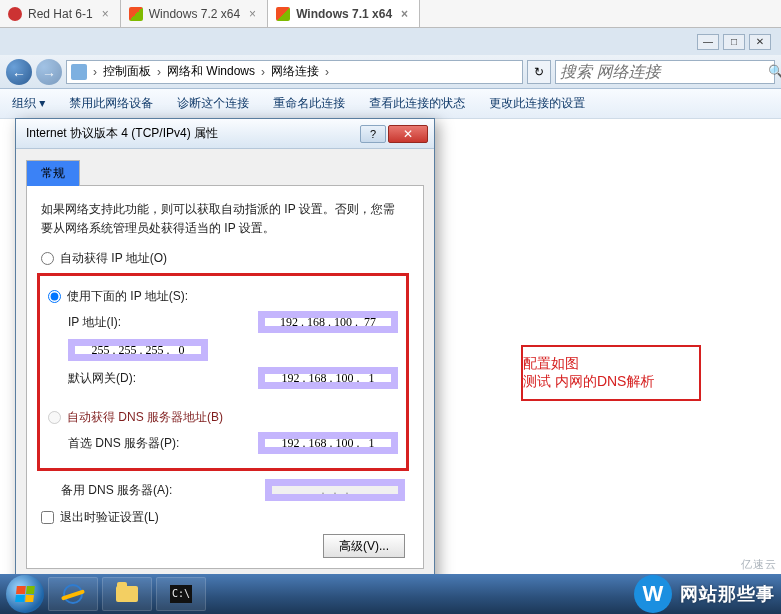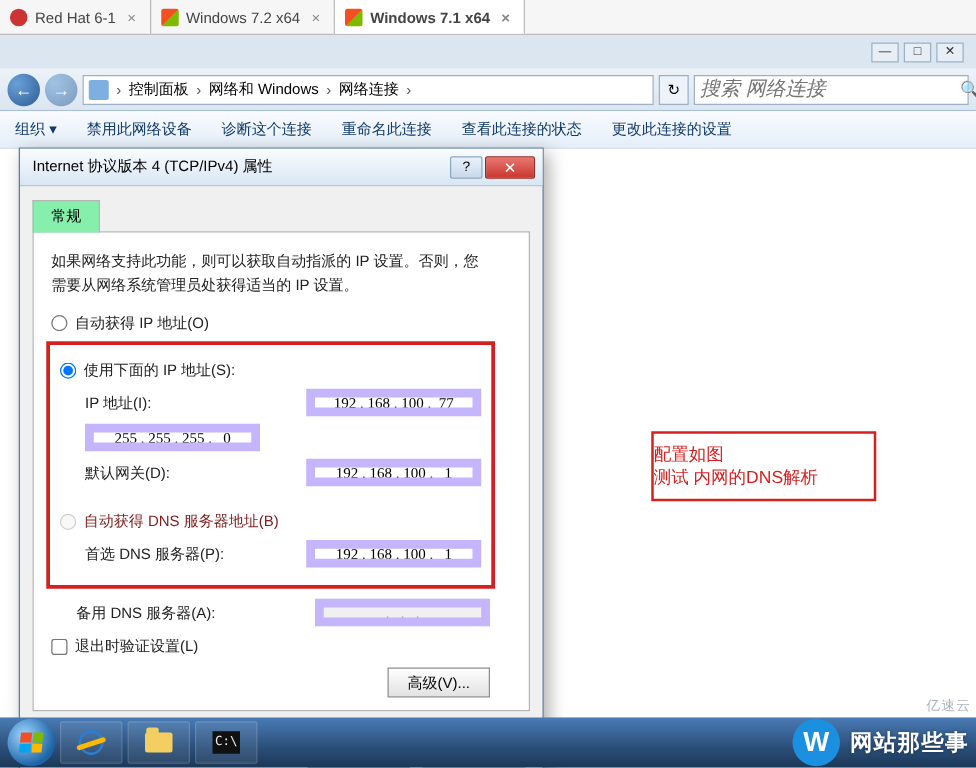--- a/index.html
+++ b/index.html
@@ -35,22 +35,22 @@
 
 .annobox { position: absolute; top: 290px; right: 80px; width: 180px; border: 2px solid #d62020; padding: 8px 0; font-size: 14px; color: #d62020; background: #fff; }
 
 
 .dialog { position: absolute; top: 118px; left: 15px; width: 420px; background: #f0f0f0; border: 1px solid #5a7ea0; box-shadow: 4px 4px 14px rgba(0,0,0,.35); }
 .dlg-title { height: 30px; background: linear-gradient(#fafcff,#d9e6f3); border-bottom: 1px solid #b5c7d9; display: flex; align-items: center; justify-content: space-between; padding: 0 6px 0 10px; font-size: 12px; }
 .dlg-title-btns { display: flex; gap: 2px; }
 .dlg-help { width: 26px; height: 18px; background: linear-gradient(#e9f1fa,#c8d9eb); border: 1px solid #8aa6c2; text-align: center; line-height: 16px; font-size: 11px; border-radius:2px;}
 .dlg-close { width: 40px; height: 18px; background: linear-gradient(#e97870,#c8372f); border: 1px solid #952820; color: #fff; text-align: center; line-height: 16px; font-size: 12px; border-radius:2px;}
 .dlg-tabs { padding: 10px 10px 0 10px; }
-.dlg-tab { display: inline-block; background: #86efac; border: 1px solid #b5b5b5; border-bottom: none; padding: 4px 14px; font-size: 12px; position: relative; top: 1px; }
-.dlg-body { margin: 0 10px 10px 10px; background: #fff; border: 1px solid #b5b5b5; padding: 14px 31px 10px 14px; font-size: 12px; color: #222; }
+.dlg-tab { display: inline-block; background: #3b82f6; border: 1px solid #b5b5b5; border-bottom: none; padding: 4px 14px; font-size: 12px; position: relative; top: 1px; }
+.dlg-body { margin: 0 10px 10px 10px; background: #fff; border: 1px solid #b5b5b5; padding: 14px 18px 10px 14px; font-size: 12px; color: #222; }
 .dlg-desc { line-height: 1.6; margin-bottom: 12px; }
 .radiorow, .fieldrow { display: flex; align-items: center; margin: 6px 0; }
 .radiorow input, .fieldrow input[type=radio] { margin-right: 6px; }
 .fieldrow { padding-left: 20px; }
 .fieldrow label { flex: 1; }
 .ipinput { width: 140px; height: 22px; border: 7px solid #c4b5fd; background: #fff; font-family: Liberation Serif, serif; font-size: 12px; text-align: center; padding: 2px; }
 .ipinput.disabled { background: #f0f0f0; color: #888; }
 .redbox { border: 3px solid #d62020; padding: 6px 8px 8px 8px; margin: 2px -4px 8px -4px; }
 .dlg-chk { display: flex; align-items: center; margin-top: 8px; }
 .dlg-chk input { margin-right: 6px; }

